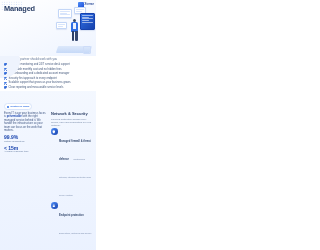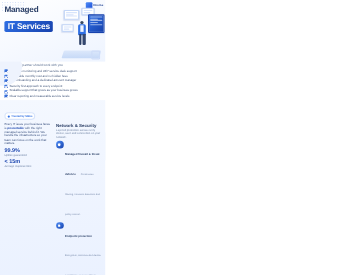--- a/index.html
+++ b/index.html
@@ -183,21 +183,20 @@
   <div class="hero">
     <div class="hero-dots"></div>
 
     <div class="logo">
       <div class="logo-mark"></div>
       <div class="logo-text">Xtreme</div>
     </div>
 
     <div class="title-wrap">
       <div class="title-1">Managed</div>
-      <div class="title-2">IT Services</div>
     </div>
 
     <div class="illus">
       <div class="scr s1">
           <i></i>
           <i class="s"></i>
           <i></i>
         </div>
       <div class="scr s2">
           <i></i>

